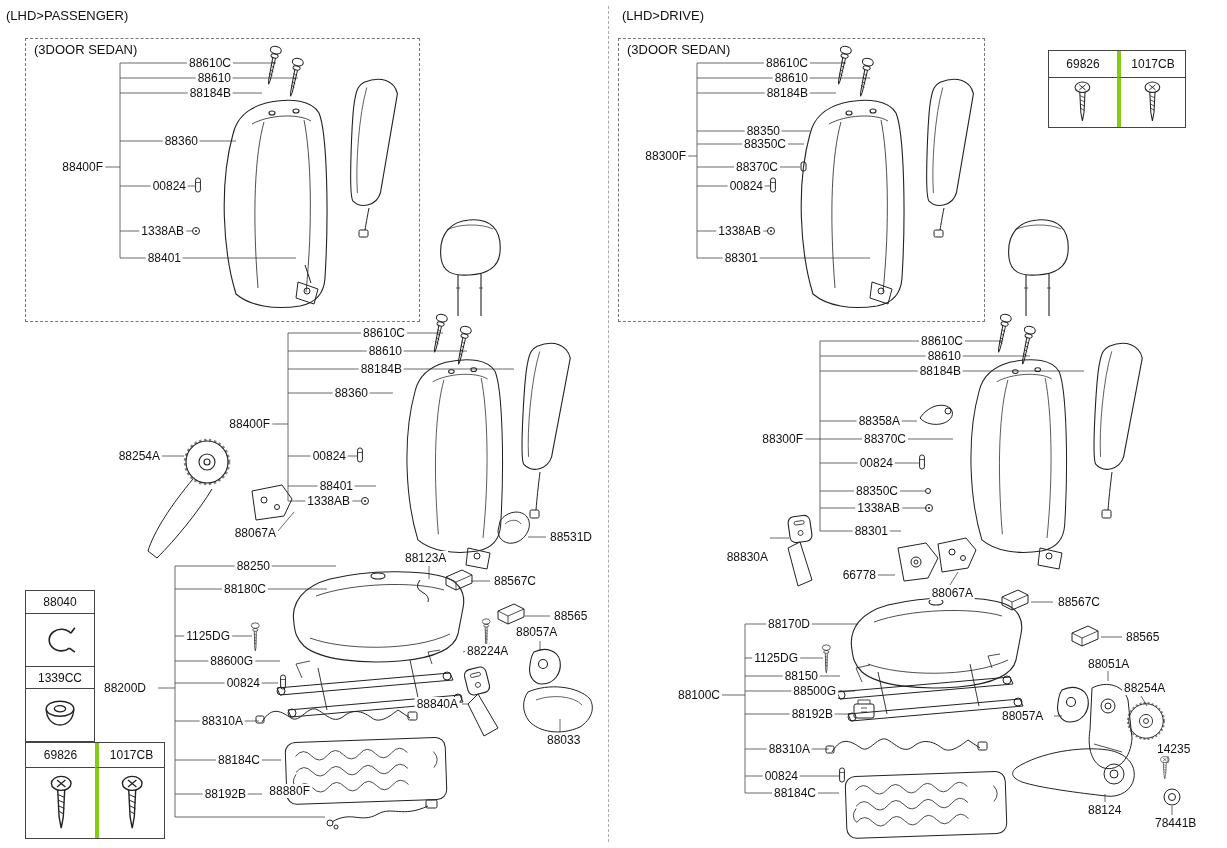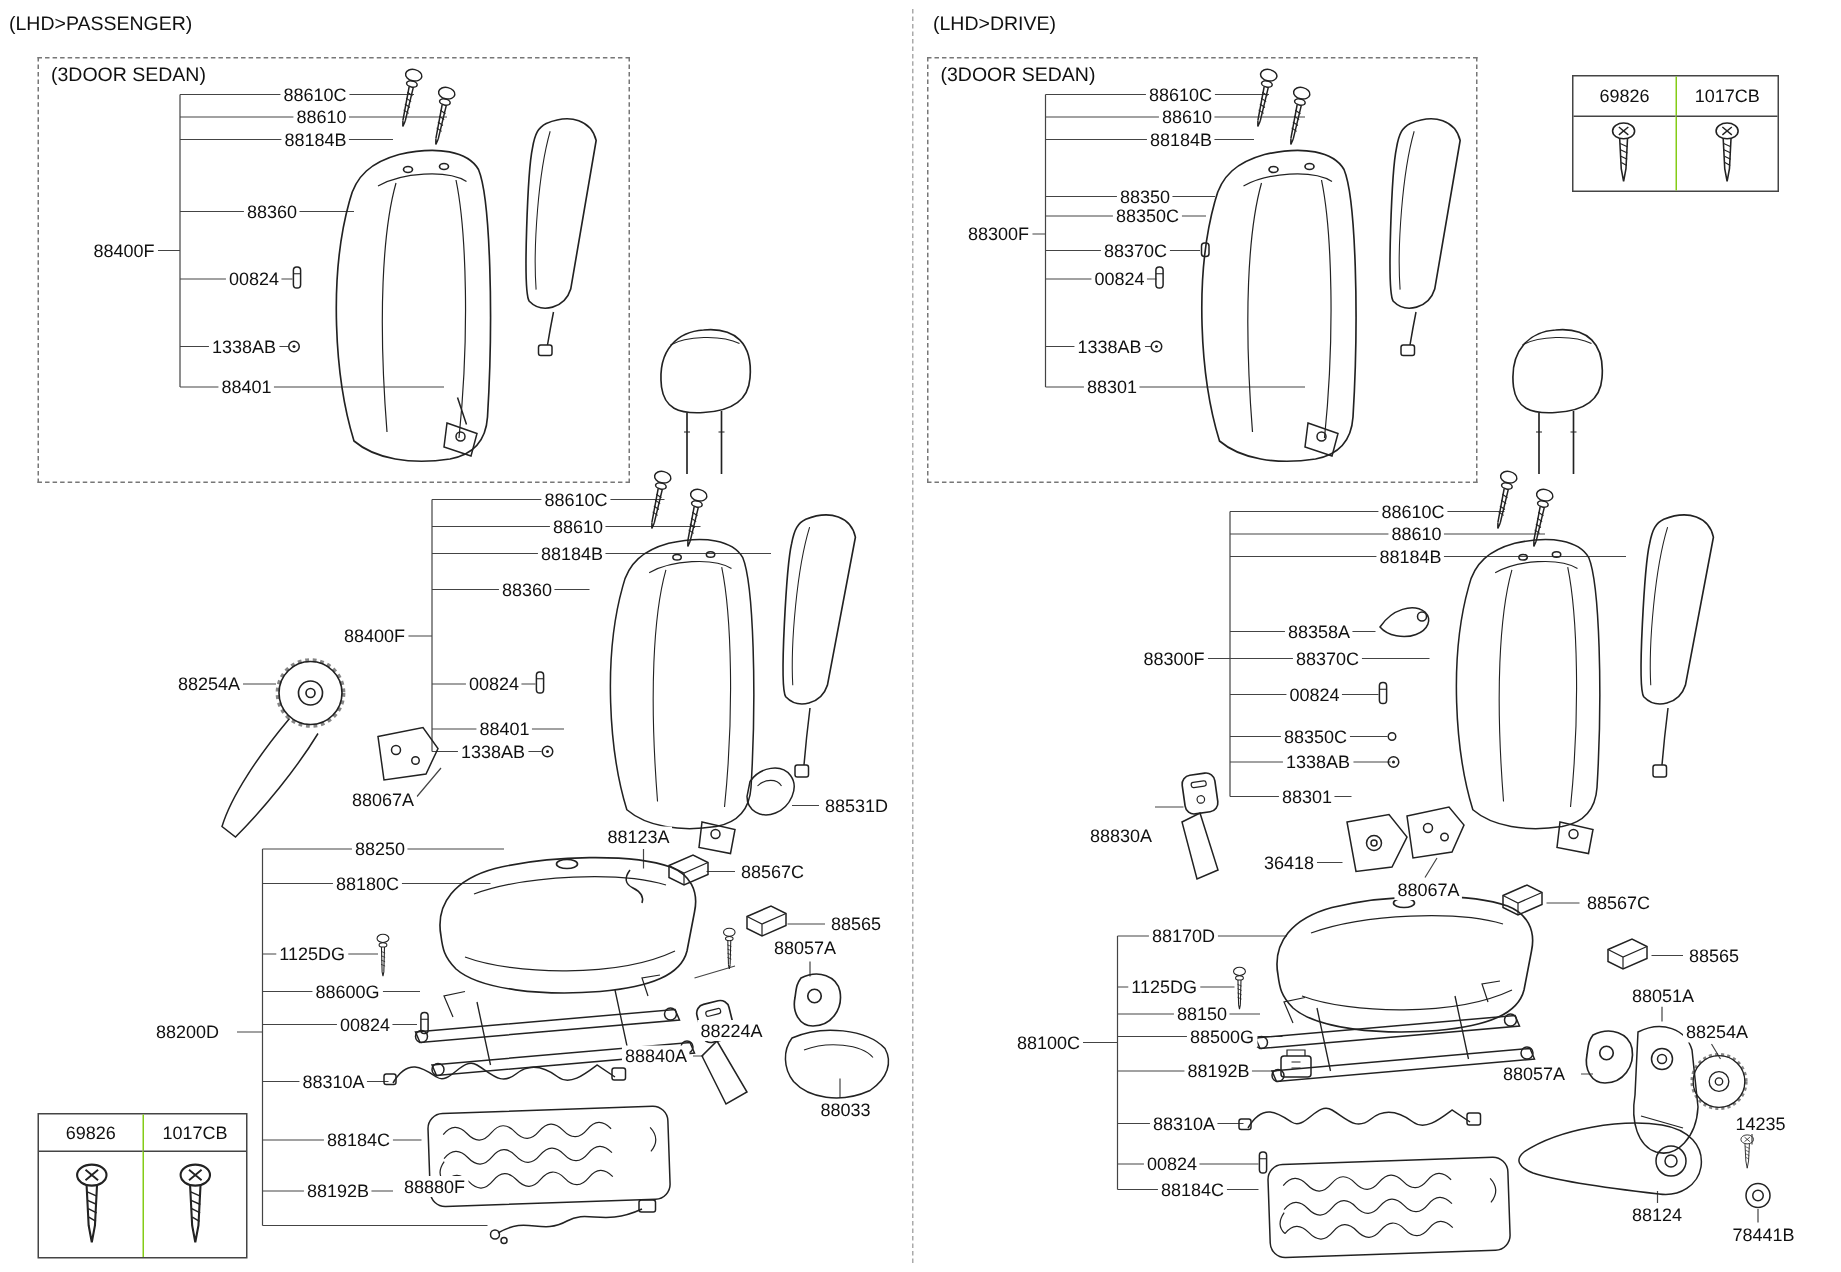--- a/index.html
+++ b/index.html
@@ -14,21 +14,21 @@
   .lbl.r { transform:translateX(-100%); }
   .sec-title { position:absolute; z-index:5; font-size:13px; line-height:16px; background:#fff;
                padding:0 2px; white-space:nowrap; }
   .ptable { position:absolute; z-index:5; background:#fff; border:1px solid #444;
             display:flex; flex-direction:column; }
   .ptable .cell { border-top:1px solid #444; display:flex; align-items:center; justify-content:center;
                   font-size:12px; }
   .ptable .cell:first-child { border-top:none; }
   .ptable2 { position:absolute; z-index:5; background:#fff; border:1px solid #444; display:grid;
              grid-template-columns:1fr 1fr; }
-  .ptable2 .cell { border-left:1px solid #84cc16; border-top:1px solid #444; display:flex;
+  .ptable2 .cell { border-left:4px solid #84cc16; border-top:1px solid #444; display:flex;
                    align-items:center; justify-content:center; font-size:12px; }
   .ptable2 .cell:nth-child(odd) { border-left:none; }
   .ptable2 .cell:nth-child(-n+2) { border-top:none; }
 </style>
 </head>
 <body>
 
 <div id="stage">
 
   <svg class="art" width="1227" height="848" viewBox="0 0 1227 848">
@@ -310,21 +310,21 @@
   <span class="lbl r" style="left:262px;top:676px">00824</span>
   <span class="lbl r" style="left:148px;top:681px">88200D</span>
   <span class="lbl r" style="left:245px;top:714px">88310A</span>
   <span class="lbl r" style="left:262px;top:753px">88184C</span>
   <span class="lbl r" style="left:248px;top:787px">88192B</span>
   <span class="lbl r" style="left:312px;top:784px">88880F</span>
   <span class="lbl" style="left:403px;top:551px">88123A</span>
   <span class="lbl" style="left:492px;top:574px">88567C</span>
   <span class="lbl" style="left:552px;top:609px">88565</span>
   <span class="lbl" style="left:514px;top:625px">88057A</span>
-  <span class="lbl" style="left:465px;top:680px">88224A</span>
+  <span class="lbl" style="left:465px;top:644px">88224A</span>
   <span class="lbl r" style="left:460px;top:697px">88840A</span>
   <span class="lbl" style="left:545px;top:733px">88033</span>
 
   <span class="lbl r" style="left:810px;top:56px">88610C</span>
   <span class="lbl r" style="left:810px;top:71px">88610</span>
   <span class="lbl r" style="left:810px;top:86px">88184B</span>
   <span class="lbl r" style="left:782px;top:124px">88350</span>
   <span class="lbl r" style="left:788px;top:137px">88350C</span>
   <span class="lbl r" style="left:688px;top:149px">88300F</span>
   <span class="lbl r" style="left:780px;top:160px">88370C</span>
@@ -336,41 +336,55 @@
   <span class="lbl r" style="left:963px;top:349px">88610</span>
   <span class="lbl r" style="left:963px;top:364px">88184B</span>
   <span class="lbl r" style="left:902px;top:414px">88358A</span>
   <span class="lbl r" style="left:805px;top:432px">88300F</span>
   <span class="lbl r" style="left:908px;top:432px">88370C</span>
   <span class="lbl r" style="left:895px;top:456px">00824</span>
   <span class="lbl r" style="left:900px;top:484px">88350C</span>
   <span class="lbl r" style="left:902px;top:501px">1338AB</span>
   <span class="lbl r" style="left:890px;top:524px">88301</span>
   <span class="lbl r" style="left:770px;top:550px">88830A</span>
-  <span class="lbl r" style="left:878px;top:568px">36418</span>
+  <span class="lbl r" style="left:878px;top:568px">66778</span>
   <span class="lbl r" style="left:975px;top:586px">88067A</span>
   <span class="lbl" style="left:1056px;top:595px">88567C</span>
 
   <span class="lbl r" style="left:812px;top:617px">88170D</span>
   <span class="lbl r" style="left:800px;top:651px">1125DG</span>
   <span class="lbl r" style="left:820px;top:669px">88150</span>
   <span class="lbl r" style="left:838px;top:684px">88500G</span>
   <span class="lbl r" style="left:722px;top:688px">88100C</span>
   <span class="lbl r" style="left:835px;top:707px">88192B</span>
   <span class="lbl r" style="left:812px;top:742px">88310A</span>
   <span class="lbl r" style="left:800px;top:769px">00824</span>
   <span class="lbl r" style="left:818px;top:786px">88184C</span>
   <span class="lbl" style="left:1124px;top:630px">88565</span>
   <span class="lbl" style="left:1086px;top:657px">88051A</span>
   <span class="lbl" style="left:1122px;top:681px">88254A</span>
   <span class="lbl" style="left:1000px;top:709px">88057A</span>
   <span class="lbl" style="left:1155px;top:742px">14235</span>
   <span class="lbl" style="left:1086px;top:803px">88124</span>
   <span class="lbl" style="left:1153px;top:816px">78441B</span>
 
+  <div class="ptable" style="left:25px;top:590px;width:70px;height:152px">
+    <div class="cell" style="height:22px">88040</div>
+    <div class="cell" style="height:53px">
+      <svg width="46" height="44" viewBox="0 0 46 44">
+        <use href="#clip" transform="translate(23,22) scale(1.35)"></use>
+      </svg>
+    </div>
+    <div class="cell" style="height:22px">1339CC</div>
+    <div class="cell" style="height:53px">
+      <svg width="46" height="44" viewBox="0 0 46 44">
+        <use href="#grommet" transform="translate(23,22) scale(1.25)"></use>
+      </svg>
+    </div>
+  </div>
 
   <div class="ptable2" style="left:25px;top:742px;width:140px;height:97px;grid-template-rows:24px 1fr">
     <div class="cell">69826</div>
     <div class="cell">1017CB</div>
     <div class="cell">
       <svg width="40" height="64" viewBox="0 0 40 64">
         <use href="#tapscrew" transform="translate(9,4) scale(1.4)"></use>
       </svg>
     </div>
     <div class="cell">

